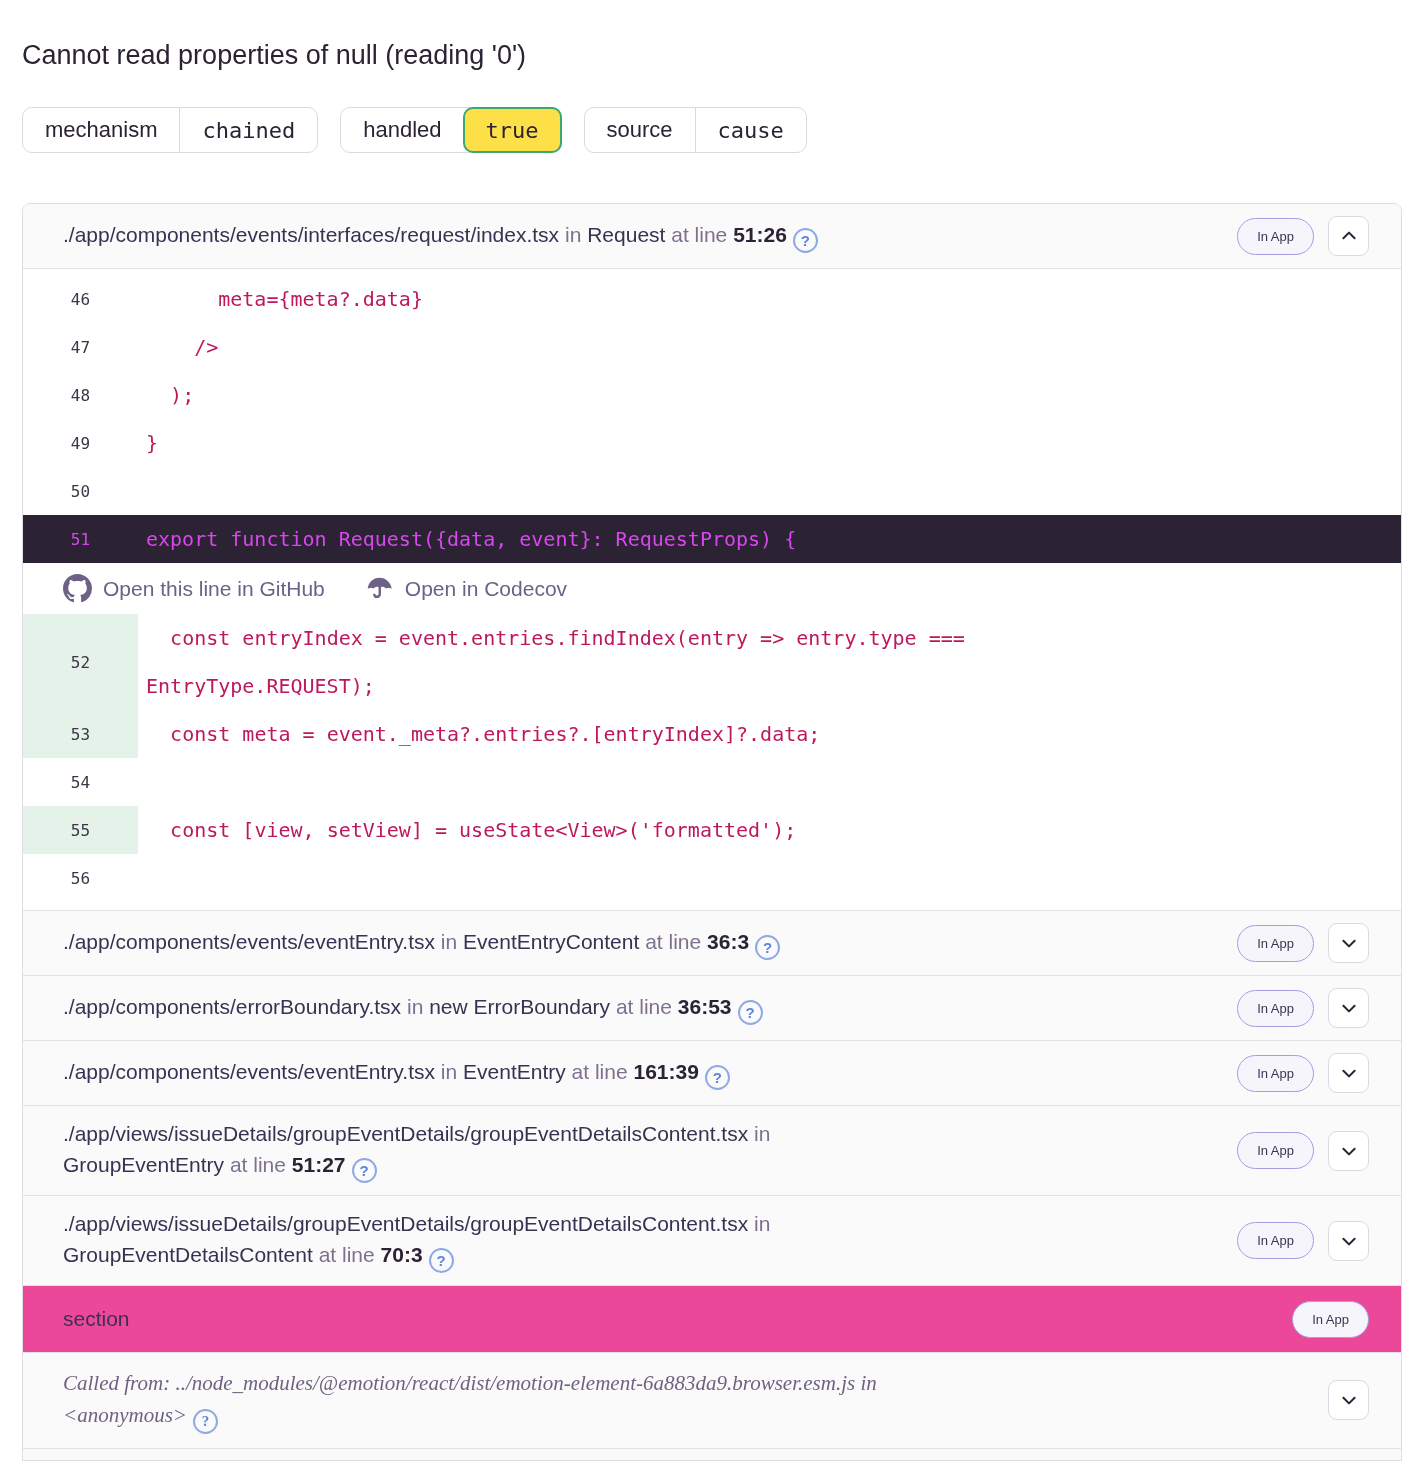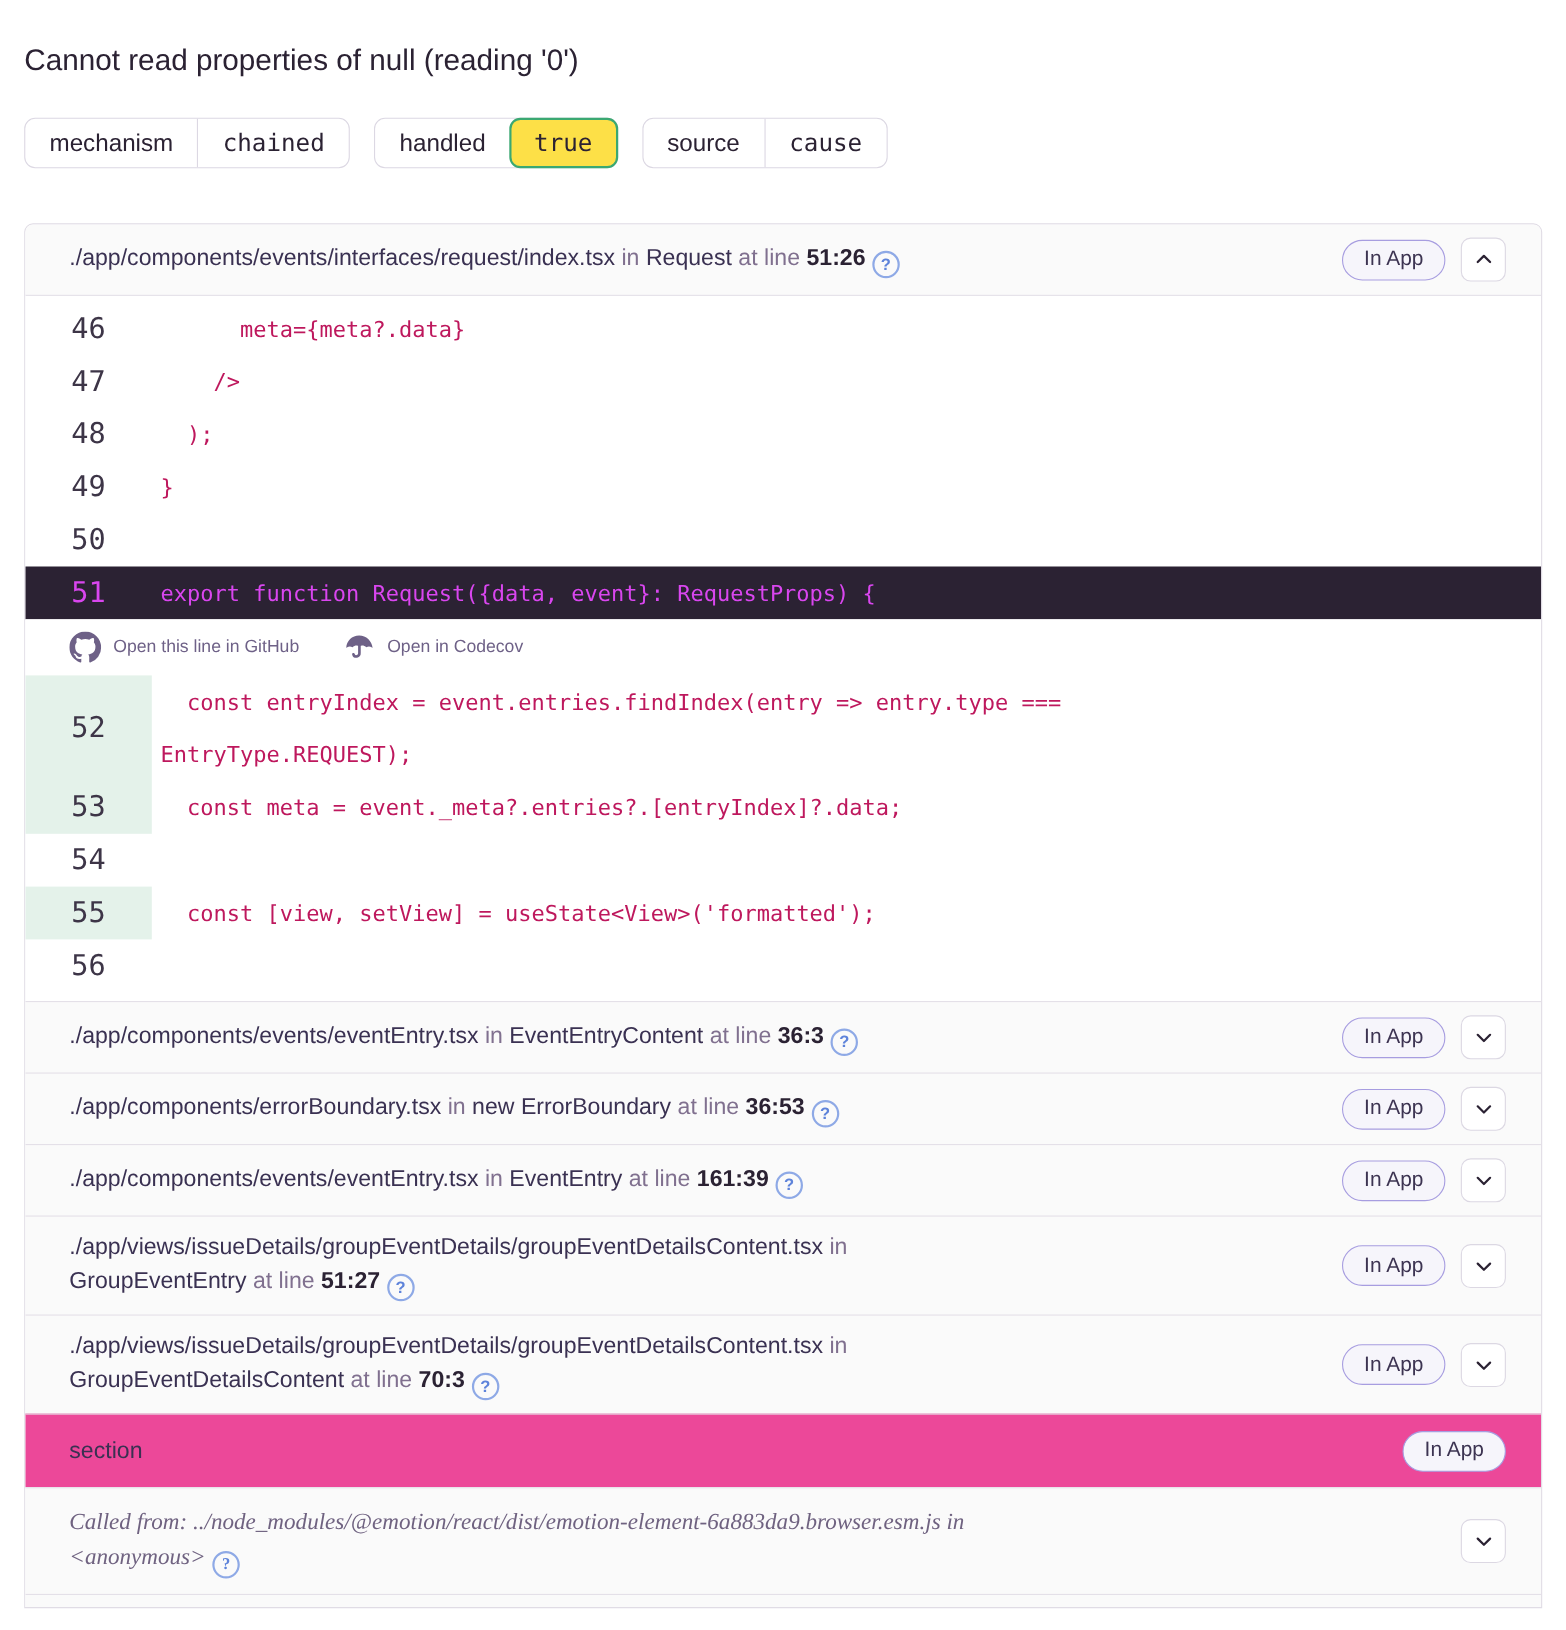--- a/index.html
+++ b/index.html
@@ -17,35 +17,35 @@
   .tag .v.green { background: #fde047; border: 2px solid #3ba872; border-radius: 10px; margin: -1px; padding: 8px 21px; }
 
   .trace { border: 1px solid #e0dce5; border-radius: 8px 8px 0 0; overflow: hidden; background: #fff; }
   .rowline { border-top: 1px solid #e4e0e8; }
 
   .frame-row { display: flex; align-items: center; background: #fafafa; padding: 12px 32px 12px 40px; min-height: 64px; }
   .frame-text { font-size: 21px; line-height: 31px; max-width: 860px; color: #3a3152; }
   .frame-text .muted { color: #80708f; }
   .frame-text .lineno { font-weight: 600; color: #2b2233; }
   .controls { margin-left: auto; display: flex; align-items: center; gap: 14px; flex: none; }
-  .badge { display: inline-flex; align-items: center; justify-content: center; height: 37px; padding: 0 19px; border: 1.5px solid #a79de0; background: #f6f5fb; border-radius: 19px; font-size: 19px; color: #3d3452; white-space: nowrap; }
+  .badge { display: inline-flex; align-items: center; justify-content: center; height: 37px; padding: 0 19px; border: 1.5px solid #a79de0; background: #f6f5fb; border-radius: 19px; font-size: 13px; color: #3d3452; white-space: nowrap; }
   .chev { width: 41px; height: 40px; border: 1px solid #dcd8e3; background: #fff; border-radius: 9px; display: inline-flex; align-items: center; justify-content: center; cursor: pointer; flex: none; }
 
   .qmark { display: inline-flex; align-items: center; justify-content: center; width: 25px; height: 25px; border: 2px solid #8ea9e6; border-radius: 50%; color: #5e83da; font-size: 15px; font-weight: 700; vertical-align: -4px; margin-left: 6px; font-style: normal; }
 
   .codeblock { background: #fff; padding: 6px 0 8px 0; }
   .code-row { display: flex; min-height: 48px; }
-  .gutter { width: 115px; flex: none; display: flex; align-items: center; justify-content: center; font-family: "DejaVu Sans Mono", monospace; font-size: 26px; color: #3d3547; }
+  .gutter { width: 115px; flex: none; display: flex; align-items: center; justify-content: center; font-family: "DejaVu Sans Mono", monospace; font-size: 16px; color: #3d3547; }
   .gutter.hl { background: #e4f2ea; }
   .codetext { font-family: "DejaVu Sans Mono", monospace; font-size: 20px; line-height: 48px; color: #be185d; white-space: pre-wrap; max-width: 960px; padding-left: 8px; }
   .code-row.active { background: #2b2233; }
   .code-row.active .gutter, .code-row.active .codetext { color: #d946ef; background: transparent; }
 
   .actions-row { display: flex; align-items: center; gap: 40px; padding: 11px 0 11px 40px; background: #fff; }
-  .action-link { display: inline-flex; align-items: center; gap: 11px; color: #6e6187; font-size: 16px; cursor: pointer; }
+  .action-link { display: inline-flex; align-items: center; gap: 11px; color: #6e6187; font-size: 21px; cursor: pointer; }
 
   .section-row { display: flex; align-items: center; background: #ec4899; padding: 12px 32px 12px 40px; min-height: 67px; font-size: 21px; color: #3a3152; }
   .cf-row { display: flex; align-items: flex-start; background: #fafafa; padding: 14px 32px 14px 40px; min-height: 90px; }
   .cf-text { font-style: italic; color: #6f6280; font-size: 21px; line-height: 32px; max-width: 1240px; font-family: Liberation Serif, serif; }
   .cf-row .controls { align-self: center; }
   .stub-row { height: 12px; background: #fafafa; }
 </style>
 </head>
 <body>
 

